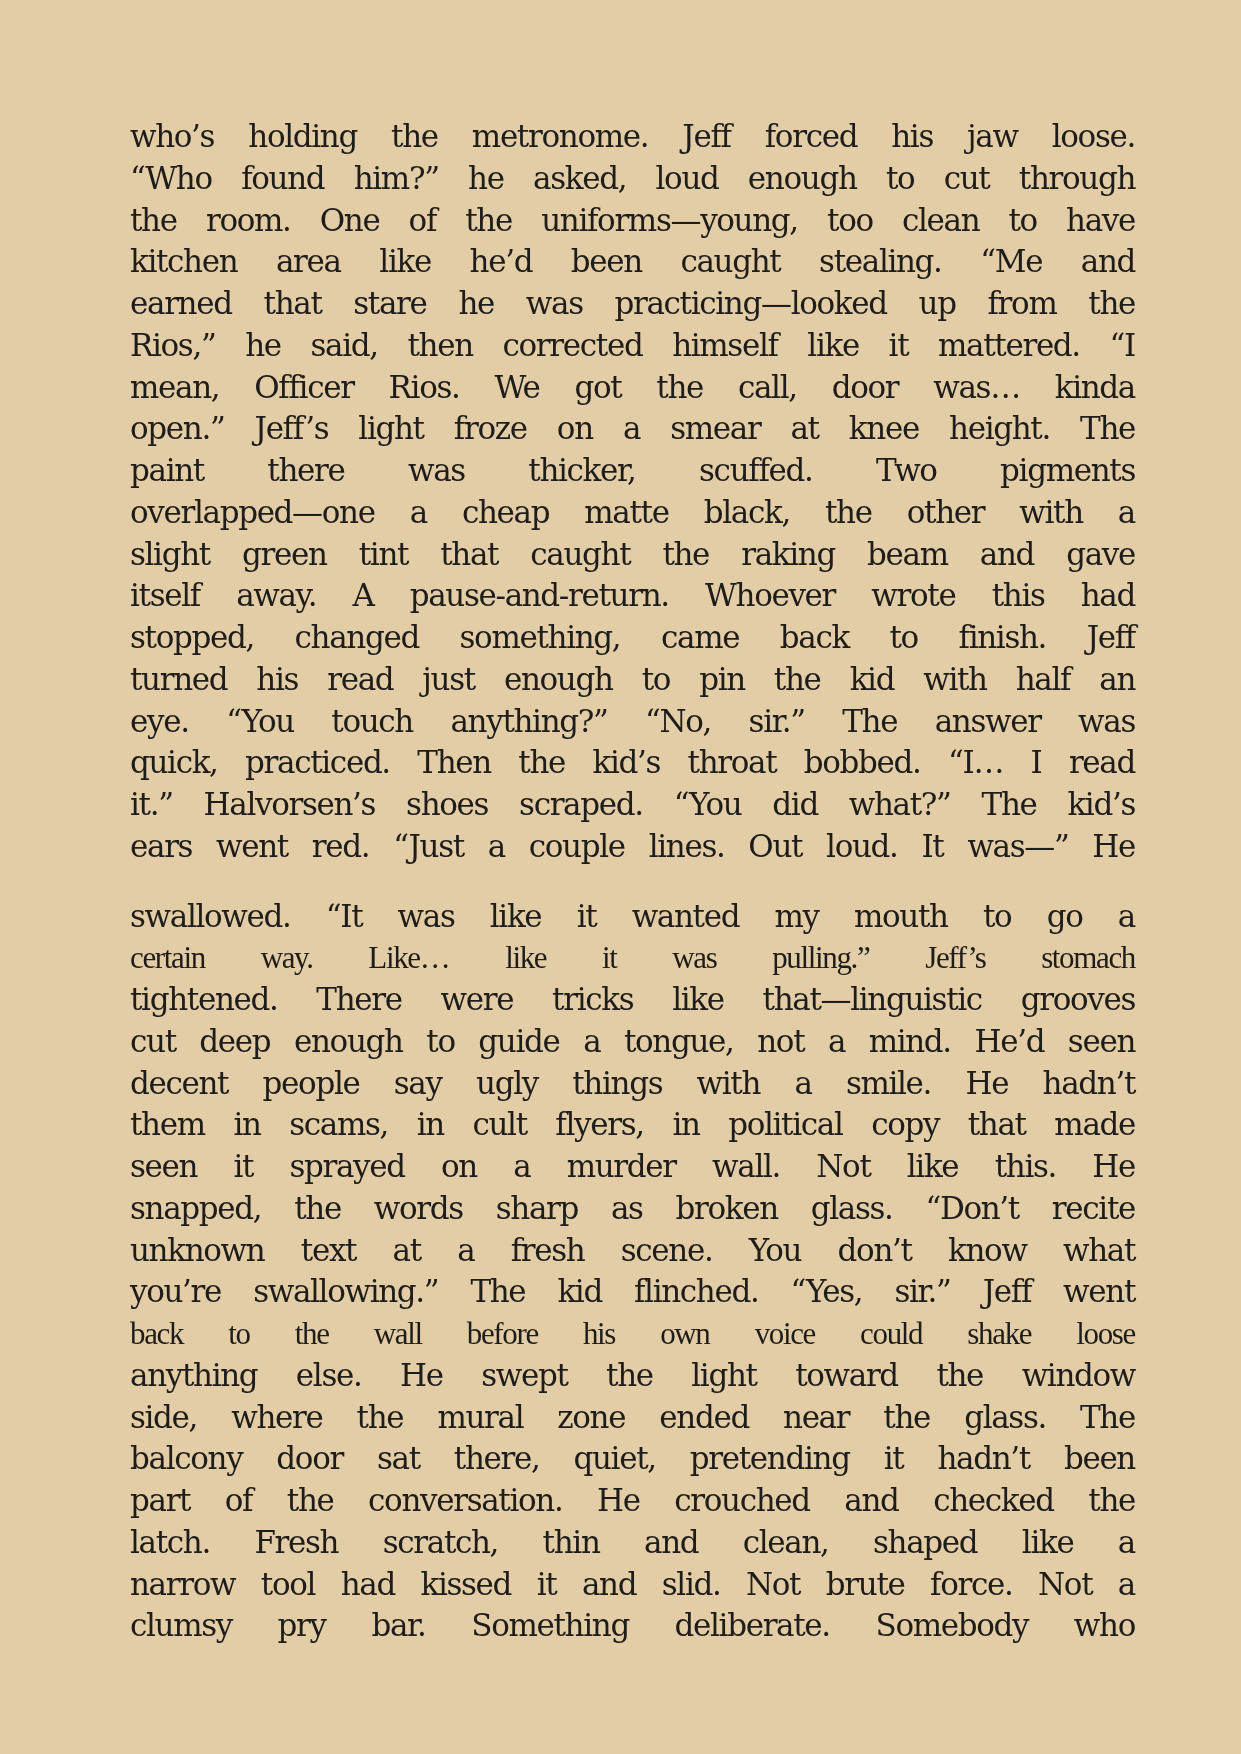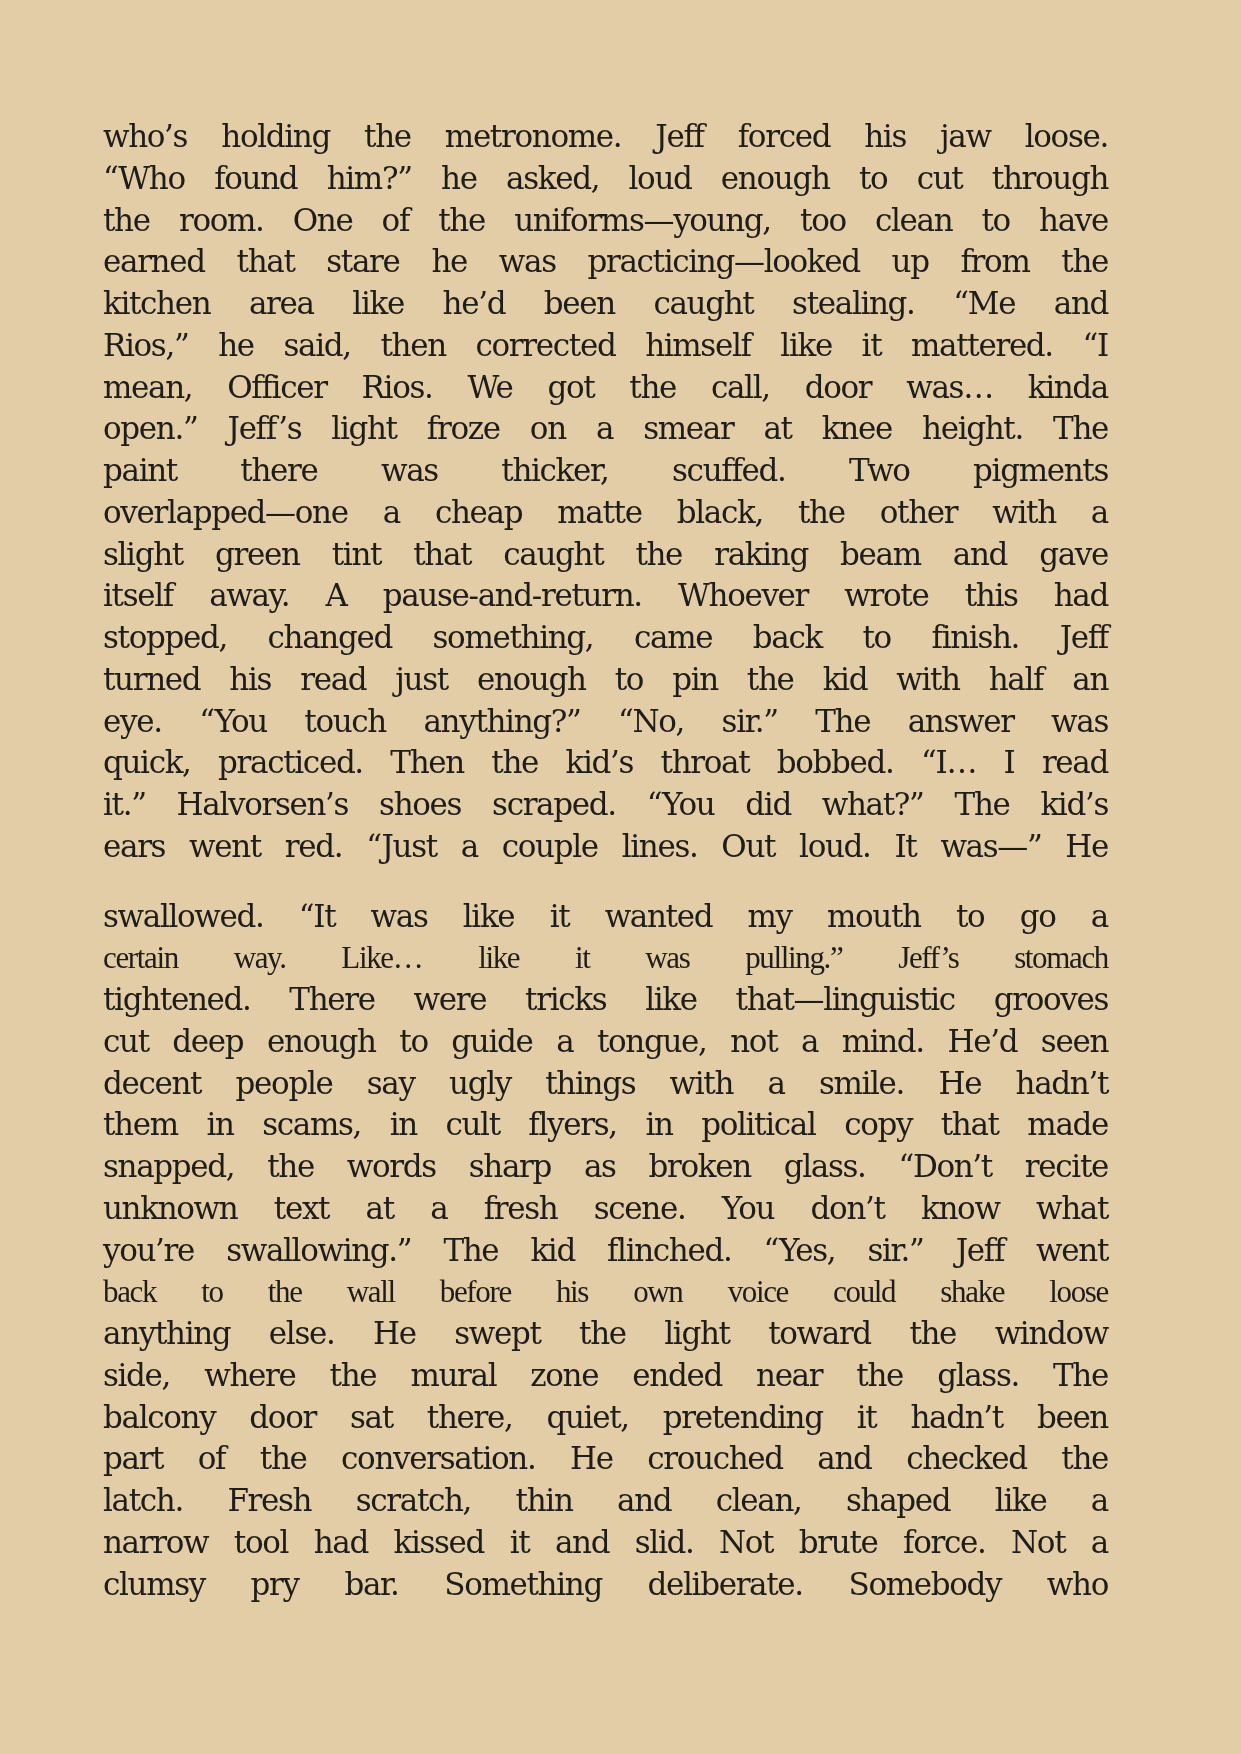--- a/index.html
+++ b/index.html
@@ -8,21 +8,21 @@
     }
     body {
       width: 1241px;
       height: 1754px;
       background: #e2cda6;
       overflow: hidden;
       position: relative;
     }
     .page {
       position: absolute;
-      left: 103px;
+      left: 130px;
       top: 116px;
       width: 1005px;
     }
     .line {
       display: block;
       font-family: "DejaVu Serif", serif;
       font-size: 31px;
       letter-spacing: -1.35px;
       word-spacing: 0px;
       line-height: 41.75px;
@@ -36,41 +36,42 @@
       transform-origin: left center;
     }
   </style>
 </head>
 <body>
 
 <div class="page">
   <span class="line" style="transform: none;">who’s holding the metronome. Jeff forced his jaw loose.</span>
   <span class="line" style="transform: none;">“Who found him?” he asked, loud enough to cut through</span>
   <span class="line" style="transform: none;">the room. One of the uniforms—young, too clean to have</span>
+  <span class="line" style="transform: none;">kitchen area like he’d been caught stealing. “Me and</span>
   <span class="line" style="transform: none;">earned that stare he was practicing—looked up from the</span>
-  <span class="line" style="transform: none;">kitchen area like he’d been caught stealing. “Me and</span>
   <span class="line" style="transform: none;">Rios,” he said, then corrected himself like it mattered. “I</span>
   <span class="line" style="transform: none;">mean, Officer Rios. We got the call, door was… kinda</span>
   <span class="line" style="transform: none;">open.” Jeff’s light froze on a smear at knee height. The</span>
   <span class="line" style="transform: none;">paint there was thicker, scuffed. Two pigments</span>
   <span class="line" style="transform: none;">overlapped—one a cheap matte black, the other with a</span>
   <span class="line" style="transform: none;">slight green tint that caught the raking beam and gave</span>
   <span class="line" style="transform: none;">itself away. A pause-and-return. Whoever wrote this had</span>
   <span class="line" style="transform: none;">stopped, changed something, came back to finish. Jeff</span>
   <span class="line" style="transform: none;">turned his read just enough to pin the kid with half an</span>
   <span class="line" style="transform: none;">eye. “You touch anything?” “No, sir.” The answer was</span>
   <span class="line" style="transform: none;">quick, practiced. Then the kid’s throat bobbed. “I… I read</span>
   <span class="line" style="transform: none;">it.” Halvorsen’s shoes scraped. “You did what?” The kid’s</span>
   <span class="line" style="transform: none;">ears went red. “Just a couple lines. Out loud. It was—” He</span>
   <span class="line" style="transform: none; margin-top: 28px;">swallowed. “It was like it wanted my mouth to go a</span>
   <span class="line" style="transform: none; font-family: Liberation Serif, serif;">certain way. Like… like it was pulling.” Jeff’s stomach</span>
   <span class="line" style="transform: none;">tightened. There were tricks like that—linguistic grooves</span>
   <span class="line" style="transform: none;">cut deep enough to guide a tongue, not a mind. He’d seen</span>
   <span class="line" style="transform: none;">decent people say ugly things with a smile. He hadn’t</span>
   <span class="line" style="transform: none;">them in scams, in cult flyers, in political copy that made</span>
+  <span class="line" style="transform: none;">seen it sprayed on a murder wall. Not like this. He</span>
   <span class="line" style="transform: none;">snapped, the words sharp as broken glass. “Don’t recite</span>
   <span class="line" style="transform: none;">unknown text at a fresh scene. You don’t know what</span>
   <span class="line" style="transform: none;">you’re swallowing.” The kid flinched. “Yes, sir.” Jeff went</span>
   <span class="line" style="transform: none; font-family: Liberation Serif, serif;">back to the wall before his own voice could shake loose</span>
   <span class="line" style="transform: none;">anything else. He swept the light toward the window</span>
   <span class="line" style="transform: none;">side, where the mural zone ended near the glass. The</span>
   <span class="line" style="transform: none;">balcony door sat there, quiet, pretending it hadn’t been</span>
   <span class="line" style="transform: none;">part of the conversation. He crouched and checked the</span>
   <span class="line" style="transform: none;">latch. Fresh scratch, thin and clean, shaped like a</span>
   <span class="line" style="transform: none;">narrow tool had kissed it and slid. Not brute force. Not a</span>

